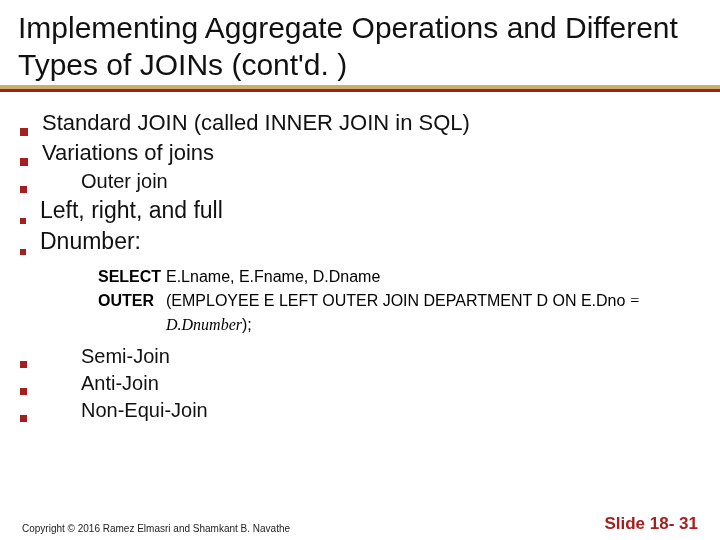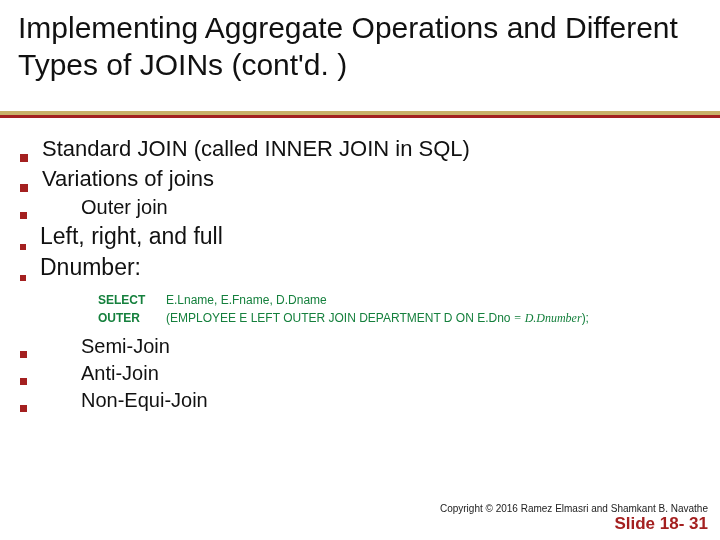--- a/index.html
+++ b/index.html
@@ -11,21 +11,21 @@
     background: #ffffff;
     overflow: hidden;
   }
   .slide {
     position: relative;
     width: 720px;
     height: 540px;
     box-sizing: border-box;
   }
   .title-area {
-    padding: 10px 18px 28px 18px;
+    padding: 10px 18px 2px 18px;
     border-bottom: 4px solid #c9b068;
   }
   .title-area h1 {
     margin: 0;
     font-size: 30px;
     line-height: 1.22;
     font-weight: 400;
     color: #111;
   }
   .divider2 {
@@ -50,43 +50,42 @@
     height: 8px;
     background: #a42020;
     flex: 0 0 auto;
     margin-top: 10px;
     margin-right: 14px;
   }
   .lvl2 .b { width: 7px; height: 7px; margin-top: 9px; }
   .lvl3 .b { width: 6px; height: 6px; margin-top: 9px; }
   .sql-block {
     margin: 10px 0 8px 78px;
-    font-size: 12px;
+    font-size: 16px;
     line-height: 1.5;
-    color: #15803d;
+    color: #000000;
   }
   .sql-block .sql-row { display: flex; }
   .sql-block .kw {
     font-weight: bold;
     width: 68px;
     flex: 0 0 auto;
   }
   .sql-block .rest { flex: 1 1 auto; }
   .sql-block .it { font-style: italic; font-family: 'Times New Roman', Times, serif; }
   .footer {
     position: absolute;
     left: 0;
     right: 0;
     bottom: 6px;
-    padding: 0 12px;
+    padding: 0 22px;
     display: flex;
     justify-content: space-between;
     align-items: flex-end;
     font-size: 10px;
-    flex-direction: column;
   }
   .copyright { color: #222; }
   .slidenum { color: #a42020; font-weight: bold; font-size: 17px; }
 </style>
 </head>
 <body>
 
 <div class="slide">
 
   <div class="title-area">

